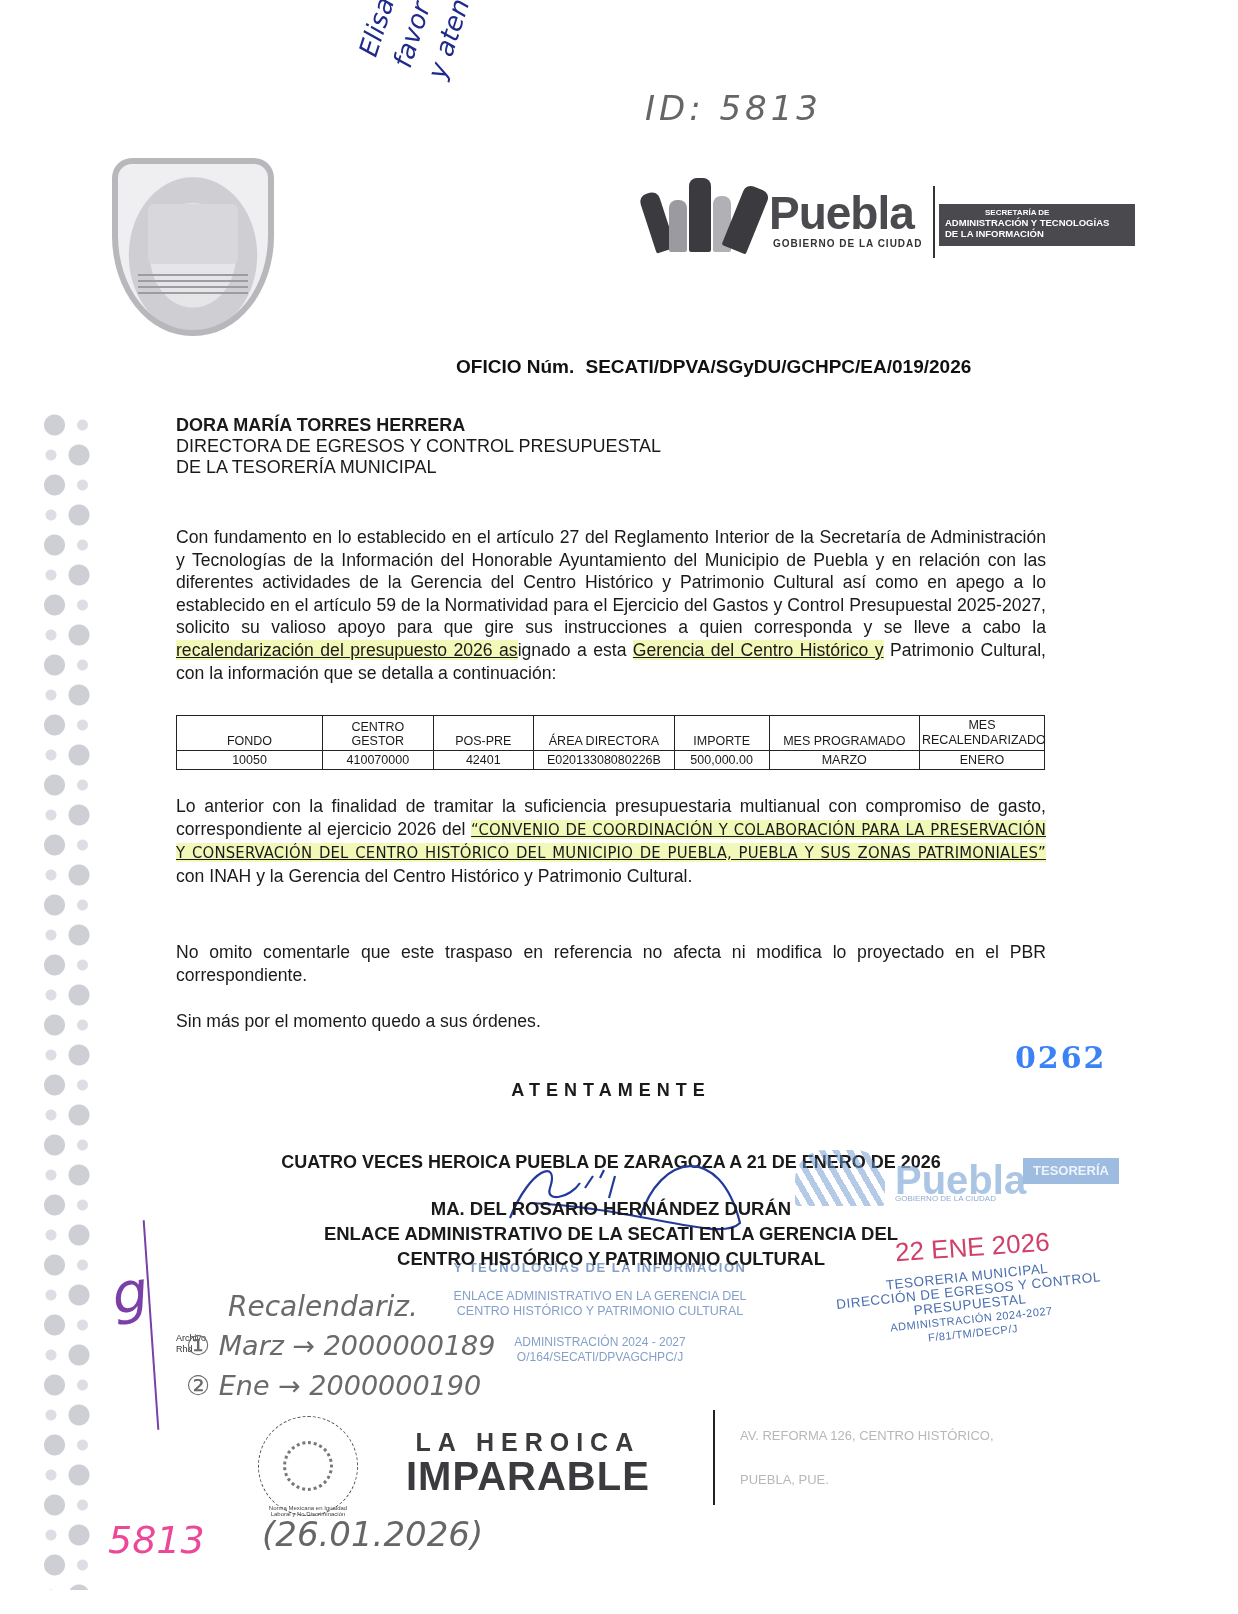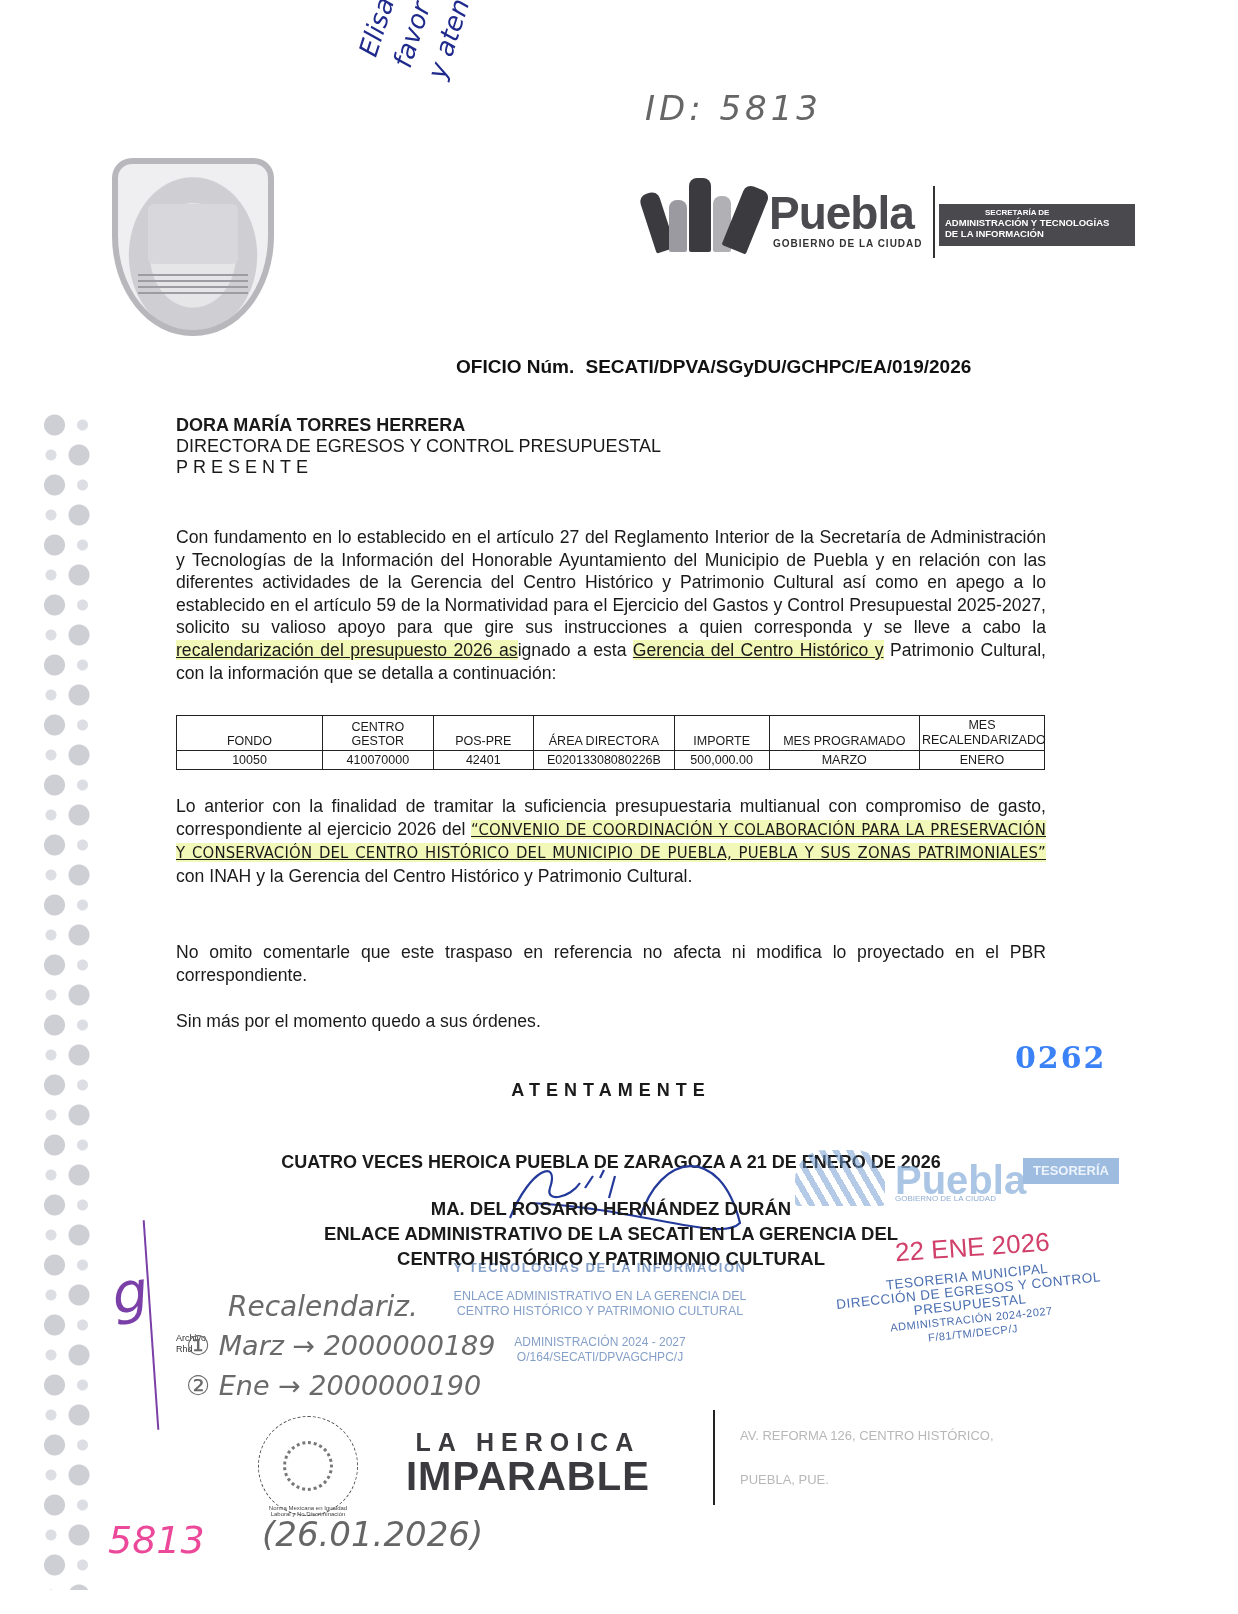--- a/index.html
+++ b/index.html
@@ -180,21 +180,21 @@
 </div>
 
 <div class="abs oficio">
   <span>OFICIO Núm.</span>
   <span class="num">SECATI/DPVA/SGyDU/GCHPC/EA/019/2026</span>
 </div>
 
 <div class="abs addressee">
   <div class="name">DORA MARÍA TORRES HERRERA</div>
   <div>DIRECTORA DE EGRESOS Y CONTROL PRESUPUESTAL</div>
-  <div class="presente">PRESENTE</div>
+  <div>DE LA TESORERÍA MUNICIPAL</div>
 </div>
 
 <div class="abs para p1"><span>Con fundamento en lo establecido en el artículo 27 del Reglamento Interior de la Secretaría de Administración y Tecnologías de la Información del Honorable Ayuntamiento del Municipio de Puebla y en relación con las diferentes actividades de la Gerencia del Centro Histórico y Patrimonio Cultural así como en apego a lo establecido en el artículo 59 de la Normatividad para el Ejercicio del Gastos y Control Presupuestal 2025-2027, solicito su valioso apoyo para que gire sus instrucciones a quien corresponda y se lleve a cabo la </span><span class="hl">recalendarización del presupuesto 2026 as</span><span>ignado a esta </span><span class="hl">Gerencia del Centro Histórico y</span><span> Patrimonio Cultural, con la información que se detalla a continuación:</span></div>
 
 <table class="abs budget-table">
   <thead>
     <tr>
       <th style="width:142px">FONDO</th>
       <th style="width:106px">CENTRO GESTOR</th>
       <th style="width:96px">POS-PRE</th>

